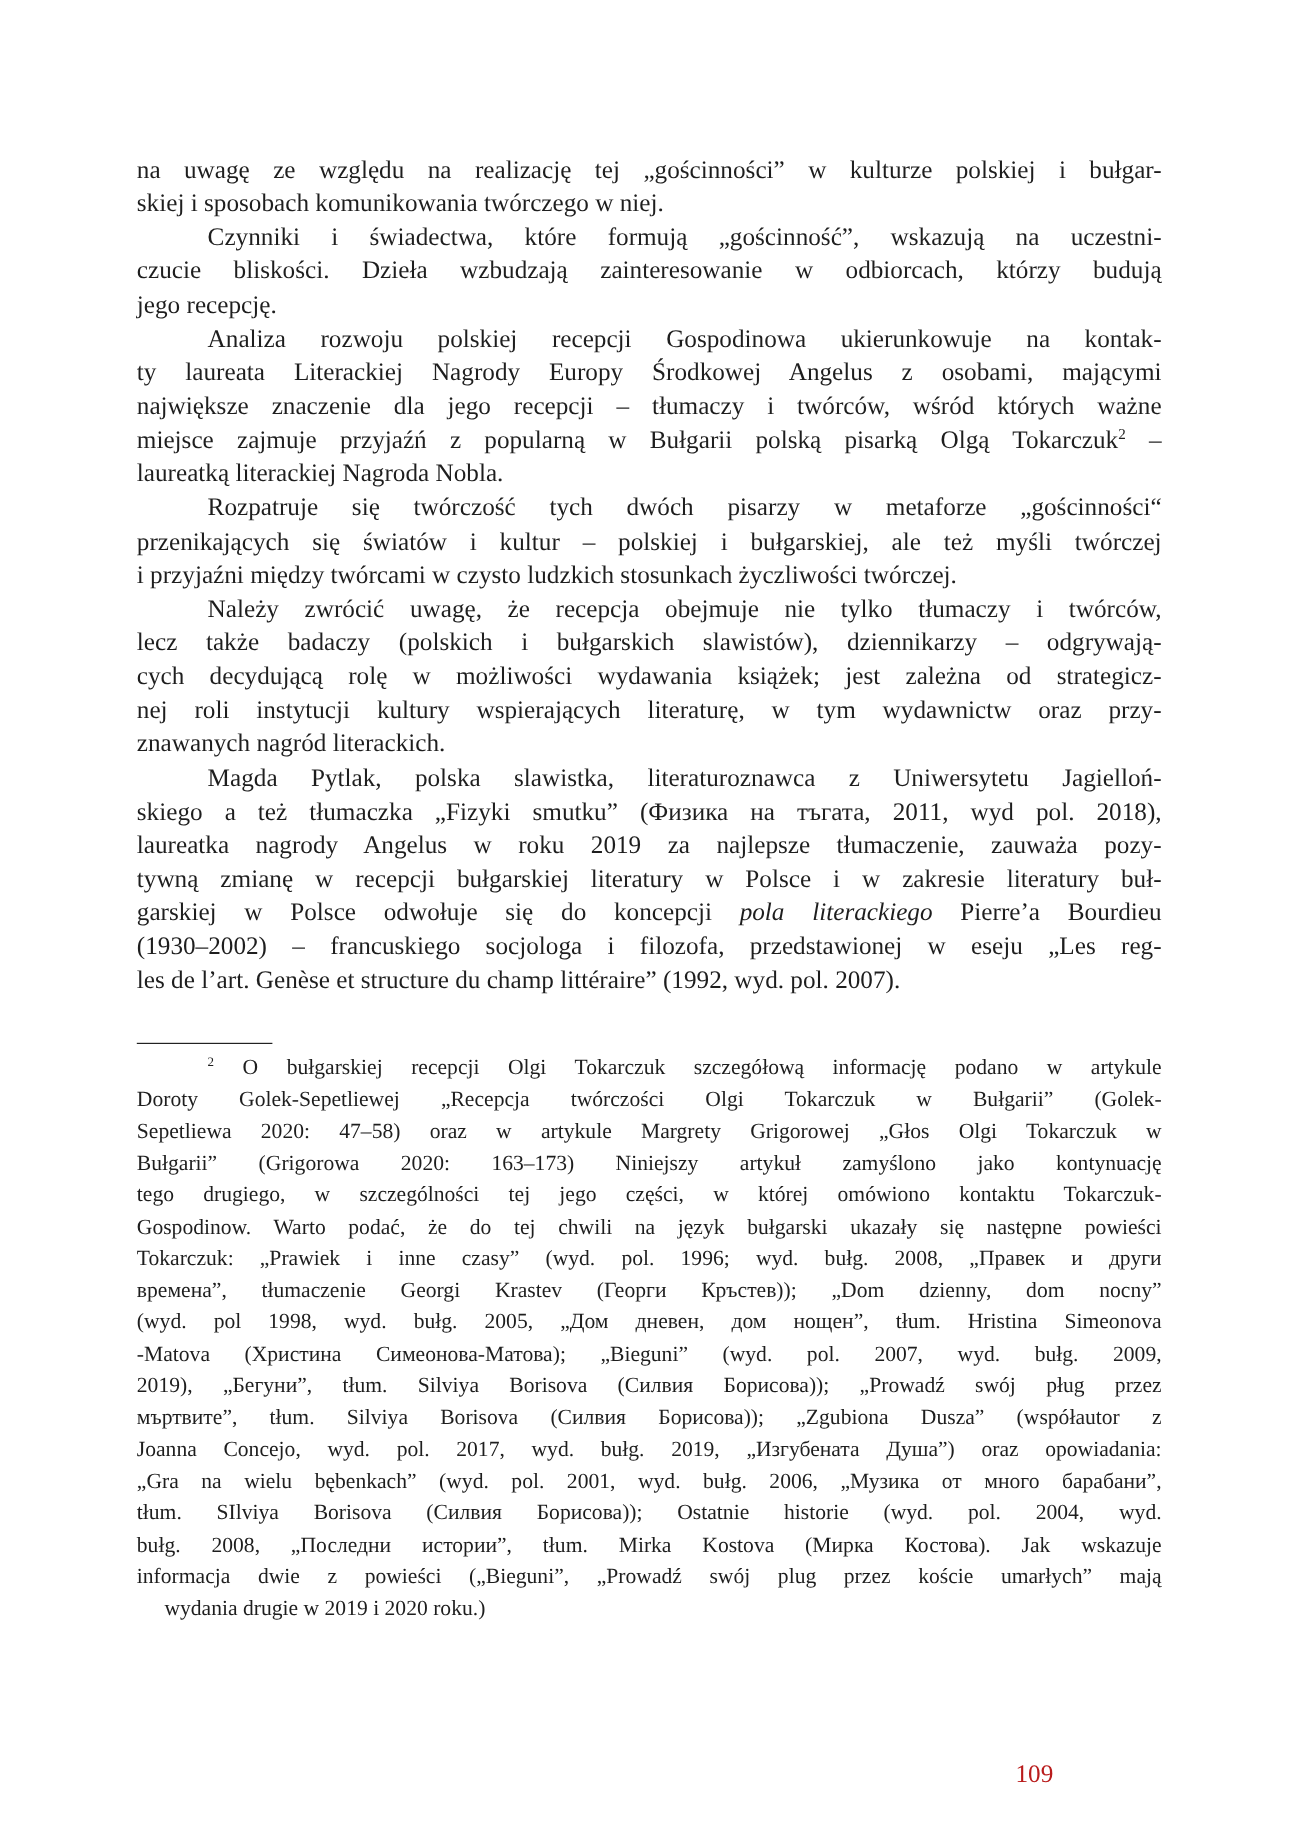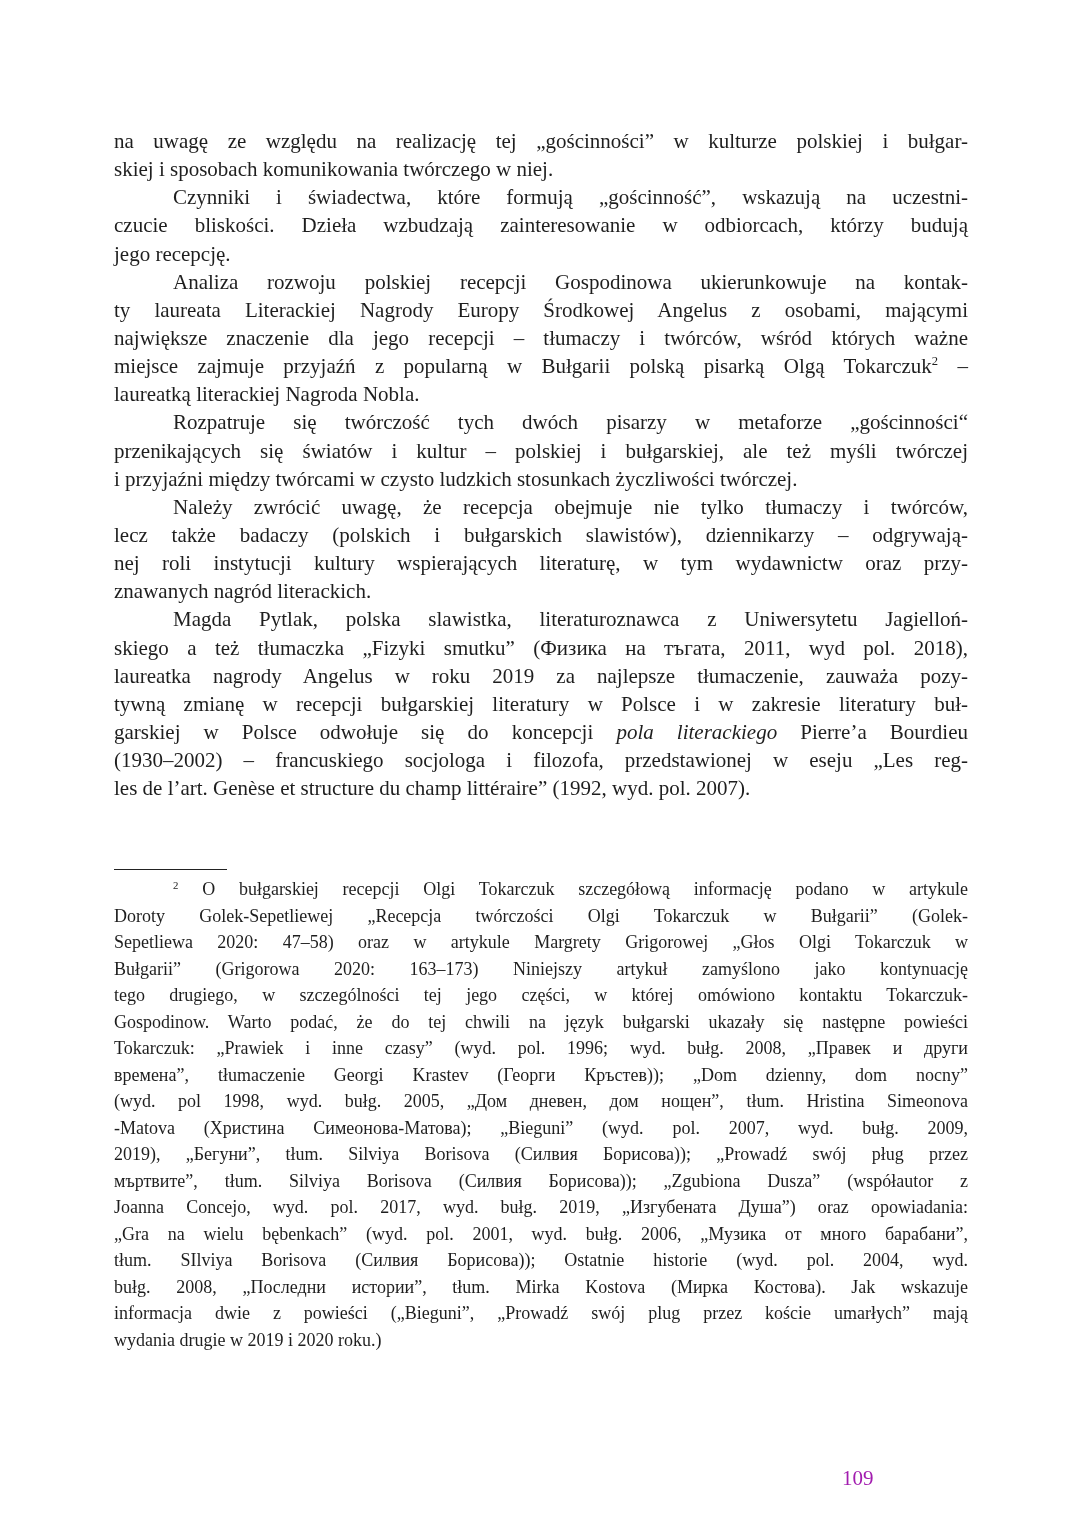--- a/index.html
+++ b/index.html
@@ -5,25 +5,25 @@
   html, body { margin: 0; padding: 0; background: #ffffff; }
   body { width: 1080px; height: 1534px; position: relative; overflow: hidden; }
   .page { position: absolute; left: 0; top: 0; width: 1080px; height: 1534px; background: #fff; color: #1e1e1e; }
   .main { position: absolute; left: 114px; top: 114px; width: 854px; font-family: "Liberation Serif", serif; font-size: 21px; margin-top: 13px; }
   .main .ln { height: 28.15px; line-height: 28.15px; white-space: nowrap; text-align: justify; text-align-last: justify; overflow: visible; }
   .main .ln.last { text-align-last: left; }
   .main .ln.ind { padding-left: 59px; }
   .rule { position: absolute; left: 114px; top: 869px; width: 113px; height: 0; border-top: 1.5px solid #222; }
   .notes { position: absolute; left: 114px; top: 876px; width: 854px; font-family: "Liberation Serif", serif; font-size: 18px; }
   .notes .ln { height: 26.5px; line-height: 26.5px; white-space: nowrap; text-align: justify; text-align-last: justify; }
-  .notes .ln.last { text-align-last: left; }
+  .notes .ln.last { text-align-last: left; margin-left: 23px; }
   .notes .ln.ind { padding-left: 59px; }
   sup { font-size: 0.6em; vertical-align: 0.6em; line-height: 0; }
   em { font-style: italic; }
-  .pnum { position: absolute; left: 842px; top: 1466px; width: 40px; text-align: left; font-family: "Liberation Serif", serif; font-size: 21px; color: #a21caf; }
+  .pnum { position: absolute; left: 842px; top: 1466px; width: 40px; text-align: center; font-family: "Liberation Serif", serif; font-size: 21px; color: #b91c1c; }
 </style>
 </head>
 <body>
 
 <div class="page">
 
   <div class="main">
     <div class="ln">na uwagę ze względu na realizację tej „gościnności” w kulturze polskiej i bułgar-</div>
     <div class="ln last">skiej i sposobach komunikowania twórczego w niej.</div>
     <div class="ln ind">Czynniki i świadectwa, które formują „gościnność”, wskazują na uczestni-</div>
@@ -32,20 +32,21 @@
     <div class="ln ind">Analiza rozwoju polskiej recepcji Gospodinowa ukierunkowuje na kontak-</div>
     <div class="ln">ty laureata Literackiej Nagrody Europy Środkowej Angelus z osobami, mającymi</div>
     <div class="ln">największe znaczenie dla jego recepcji – tłumaczy i twórców, wśród których ważne</div>
     <div class="ln"><span>miejsce zajmuje przyjaźń z popularną w Bułgarii polską pisarką Olgą Tokarczuk</span><sup>2</sup><span> –</span></div>
     <div class="ln last">laureatką literackiej Nagroda Nobla.</div>
     <div class="ln ind">Rozpatruje się twórczość tych dwóch pisarzy w metaforze „gościnności“</div>
     <div class="ln">przenikających się światów i kultur – polskiej i bułgarskiej, ale też myśli twórczej</div>
     <div class="ln last">i przyjaźni między twórcami w czysto ludzkich stosunkach życzliwości twórczej.</div>
     <div class="ln ind">Należy zwrócić uwagę, że recepcja obejmuje nie tylko tłumaczy i twórców,</div>
     <div class="ln">lecz także badaczy (polskich i bułgarskich slawistów), dziennikarzy – odgrywają-</div>
+    <div class="ln">cych decydującą rolę w możliwości wydawania książek; jest zależna od strategicz-</div>
     <div class="ln">nej roli instytucji kultury wspierających literaturę, w tym wydawnictw oraz przy-</div>
     <div class="ln last">znawanych nagród literackich.</div>
     <div class="ln ind">Magda Pytlak, polska slawistka, literaturoznawca z Uniwersytetu Jagielloń-</div>
     <div class="ln">skiego a też tłumaczka „Fizyki smutku” (Физика на тъгата, 2011, wyd pol. 2018),</div>
     <div class="ln">laureatka nagrody Angelus w roku 2019 za najlepsze tłumaczenie, zauważa pozy-</div>
     <div class="ln">tywną zmianę w recepcji bułgarskiej literatury w Polsce i w zakresie literatury buł-</div>
     <div class="ln"><span>garskiej w Polsce odwołuje się do koncepcji </span><em>pola literackiego</em><span> Pierre’a Bourdieu</span></div>
     <div class="ln">(1930–2002) – francuskiego socjologa i filozofa, przedstawionej w eseju „Les reg-</div>
     <div class="ln last">les de l’art. Genèse et structure du champ littéraire” (1992, wyd. pol. 2007).</div>
   </div>

